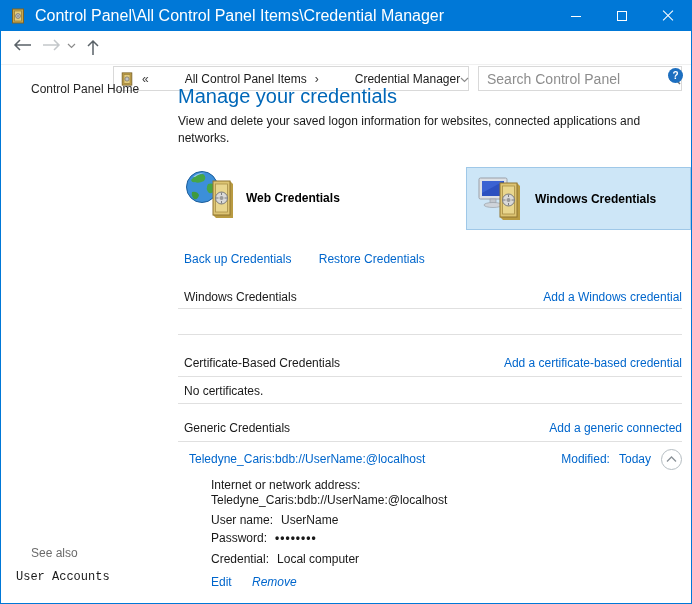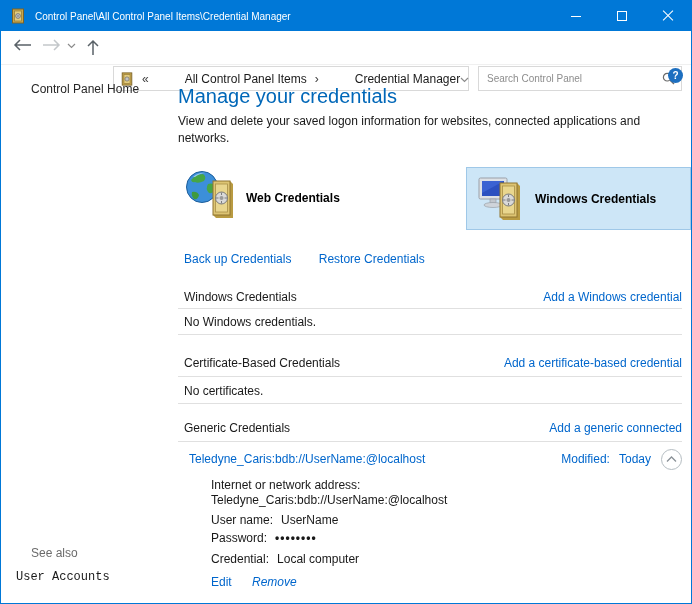--- a/index.html
+++ b/index.html
@@ -7,42 +7,42 @@
   body { font-family:"Liberation Sans","DejaVu Sans",sans-serif; font-size:12px; color:#191919; }
 
   .window {
     position:relative; width:692px; height:604px; background:#fff;
     border:1px solid #0078d7; overflow:hidden;
   }
 
   
   .titlebar { position:absolute; top:0; left:0; right:0; height:30px; background:#0078d7; display:flex; align-items:center; }
   .titlebar .app-icon { margin-left:9px; width:16px; height:16px; flex:none; }
-  .titlebar .title { color:#ffffff; font-size:10px; margin-left:9px; white-space:nowrap; }
+  .titlebar .title { color:#ffffff; font-size:16px; margin-left:9px; white-space:nowrap; }
   .win-controls { position:absolute; right:0; top:0; height:30px; display:flex; }
   .win-btn { width:46px; height:30px; display:flex; align-items:center; justify-content:center; cursor:default; }
   .min-glyph { width:10px; height:1px; background:#fff; }
   .max-glyph { width:10px; height:10px; border:1px solid #fff; }
   .close-glyph { position:relative; width:12px; height:12px; }
   .close-glyph::before,.close-glyph::after { content:""; position:absolute; left:-1px; top:5px; width:14px; height:1px; background:#fff; }
   .close-glyph::before { transform:rotate(45deg); }
   .close-glyph::after { transform:rotate(-45deg); }
 
   
   .navbar { position:absolute; top:30px; left:0; right:0; height:34px; background:#fff; border-bottom:1px solid #f0f0f0; }
   .nav-btn { position:absolute; top:8px; display:flex; align-items:center; justify-content:center; }
   .addr-box { position:absolute; left:112px; top:35px; width:356px; height:25px; border:1px solid #d9d9d9; display:flex; align-items:center; background:#fff; }
   .addr-box .crumb-icon { width:14px; height:14px; margin-left:6px; flex:none; }
   .crumb { color:#1a1a1a; white-space:nowrap; cursor:default;margin-left:28px; }
   .crumb-sep { color:#3c3c3c; margin:0 8px; }
   .addr-spacer { flex:1; }
   .addr-divider { width:1px; height:23px; background:#e3e3e3; }
   .refresh-btn { width:24px; height:23px; display:flex; align-items:center; justify-content:center; }
   .search-box { position:absolute; left:477px; top:35px; width:204px; height:25px; border:1px solid #d9d9d9; display:flex; align-items:center; background:#fff; }
-  .search-box input { flex:1; border:none; outline:none; padding:0 0 0 8px; font:inherit; font-size:10px; color:#444; height:21px; }
+  .search-box input { flex:1; border:none; outline:none; padding:0 0 0 8px; font:inherit; font-size:14px; color:#444; height:21px; }
   .search-box input::placeholder { color:#8d8d8d; opacity:1; }
   .search-btn { width:26px; height:23px; display:flex; align-items:center; justify-content:center; }
 
   
   .help-btn { position:absolute; left:667px; top:67px; width:15px; height:15px; border-radius:50%;
     background:#1d6fc0; color:#fff; font-size:10px; font-weight:bold; display:flex; align-items:center; justify-content:center; }
 
   
   .sidebar-home { position:absolute; left:30px; top:81px; color:#262626; cursor:default; }
   .see-also { position:absolute; left:30px; top:545px; color:#6b6b6b; }
@@ -236,21 +236,20 @@
   <div class="row-links">
     <a class="link">Back up Credentials</a>
     <a class="link">Restore Credentials</a>
   </div>
 
   <div class="section-header" style="top:289px;">
     <span class="section-title">Windows Credentials</span>
     <a class="link">Add a Windows credential</a>
   </div>
   <div class="hr" style="top:307px;"></div>
-  <div class="empty-text" style="top:314px;">No Windows credentials.</div>
   <div class="hr" style="top:333px;"></div>
 
   <div class="section-header" style="top:355px;">
     <span class="section-title">Certificate-Based Credentials</span>
     <a class="link">Add a certificate-based credential</a>
   </div>
   <div class="hr" style="top:375px;"></div>
   <div class="empty-text" style="top:383px;">No certificates.</div>
   <div class="hr" style="top:402px;"></div>
 

